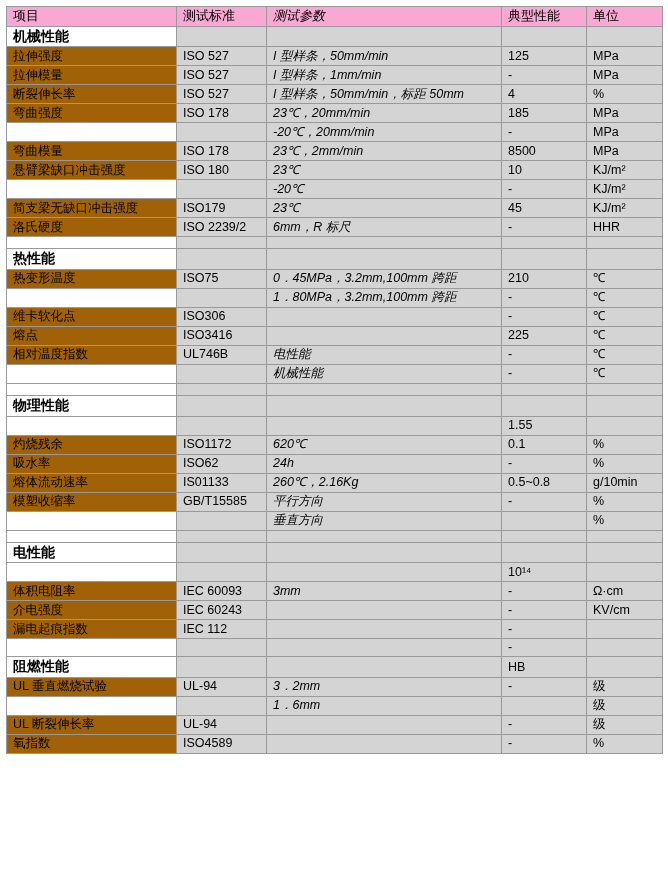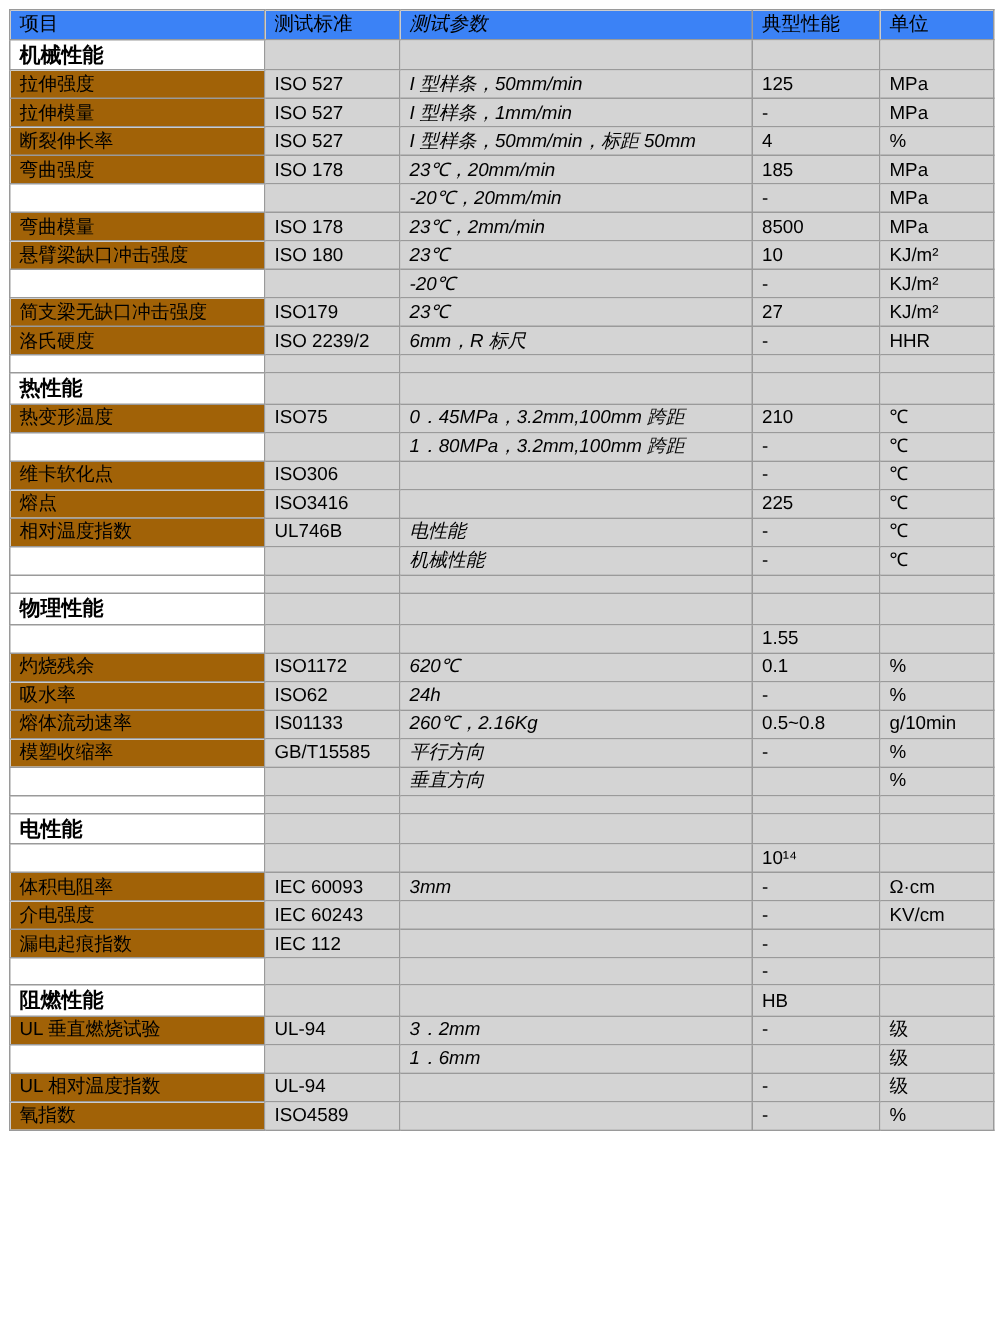--- a/index.html
+++ b/index.html
@@ -42,21 +42,21 @@
     line-height: 1.12;
     white-space: nowrap;
     overflow: hidden;
     font-weight: normal;
     text-align: left;
     height: 19px;
     box-sizing: border-box;
   }
   
   tr.head td {
-    background: #3b82f6;
+    background: #f9a8d4;
     height: 16px;
     font-size: 13px;
     padding-top: 2px;
     margin-left: 40px;
   }
   
   td.item {
     background: #a16207;
   }
   td.item.blank {
@@ -164,21 +164,21 @@
           <td class="item blank"></td>
           <td class="std"></td>
           <td class="param">-20℃</td>
           <td class="perf">-</td>
           <td class="unit">KJ/m²</td>
         </tr>
         <tr>
           <td class="item bold">简支梁无缺口冲击强度</td>
           <td class="std">ISO179</td>
           <td class="param">23℃</td>
-          <td class="perf">27</td>
+          <td class="perf">45</td>
           <td class="unit">KJ/m²</td>
         </tr>
         <tr>
           <td class="item">洛氏硬度</td>
           <td class="std">ISO 2239/2</td>
           <td class="param">6mm，R 标尺</td>
           <td class="perf">-</td>
           <td class="unit">HHR</td>
         </tr>
         <tr class="gaprow">
@@ -357,21 +357,21 @@
           <td class="unit">级</td>
         </tr>
         <tr>
           <td class="item blank"></td>
           <td class="std"></td>
           <td class="param">1．6mm</td>
           <td class="perf"></td>
           <td class="unit">级</td>
         </tr>
         <tr>
-          <td class="item bold">UL 相对温度指数</td>
+          <td class="item bold">UL 断裂伸长率</td>
           <td class="std">UL-94</td>
           <td class="param"></td>
           <td class="perf">-</td>
           <td class="unit">级</td>
         </tr>
         <tr>
           <td class="item bold">氧指数</td>
           <td class="std">ISO4589</td>
           <td class="param"></td>
           <td class="perf">-</td>

